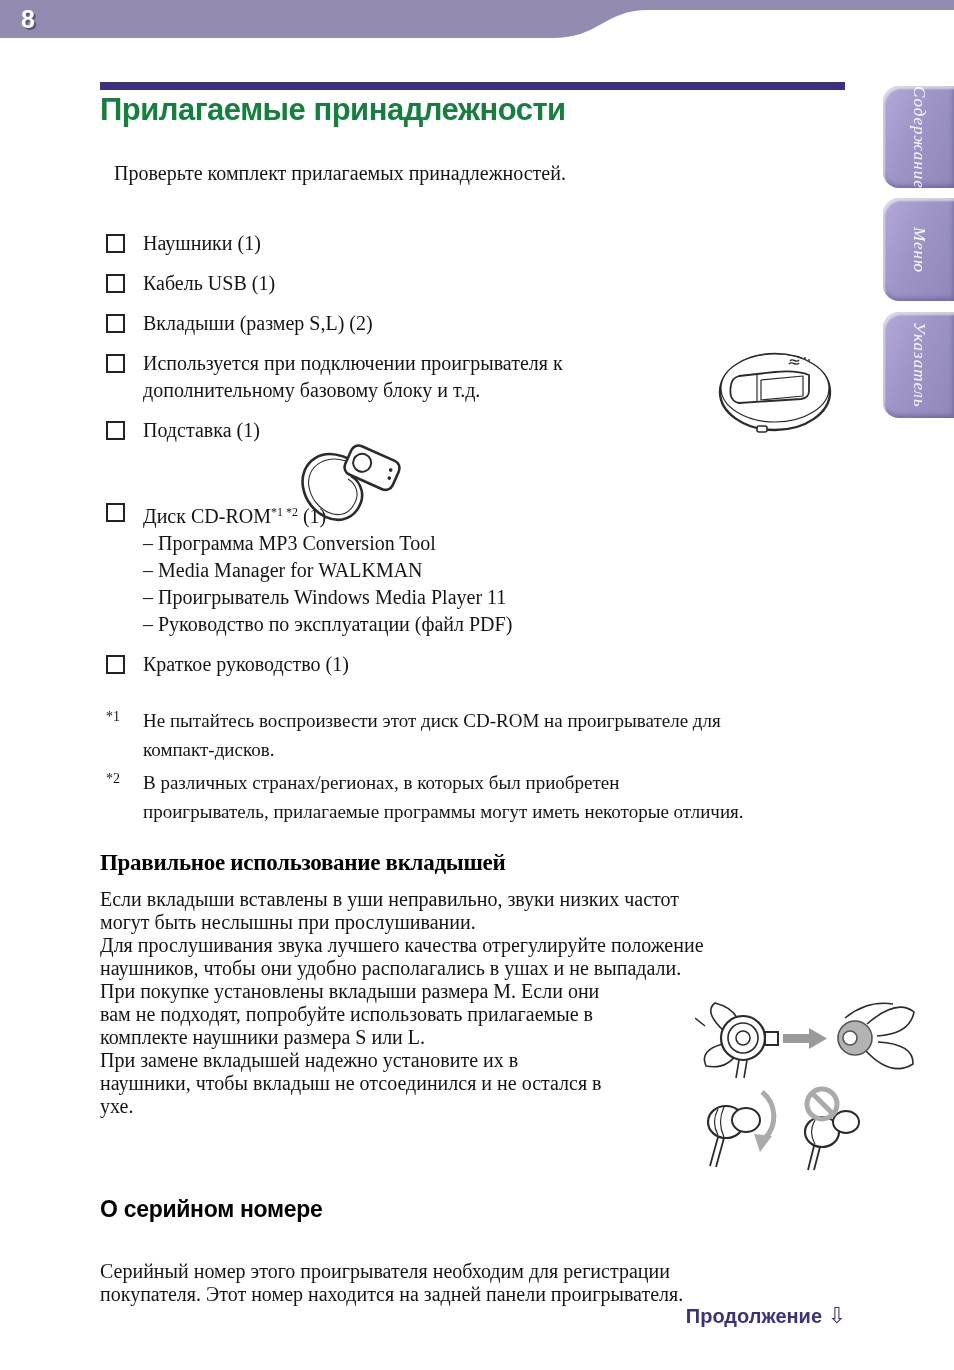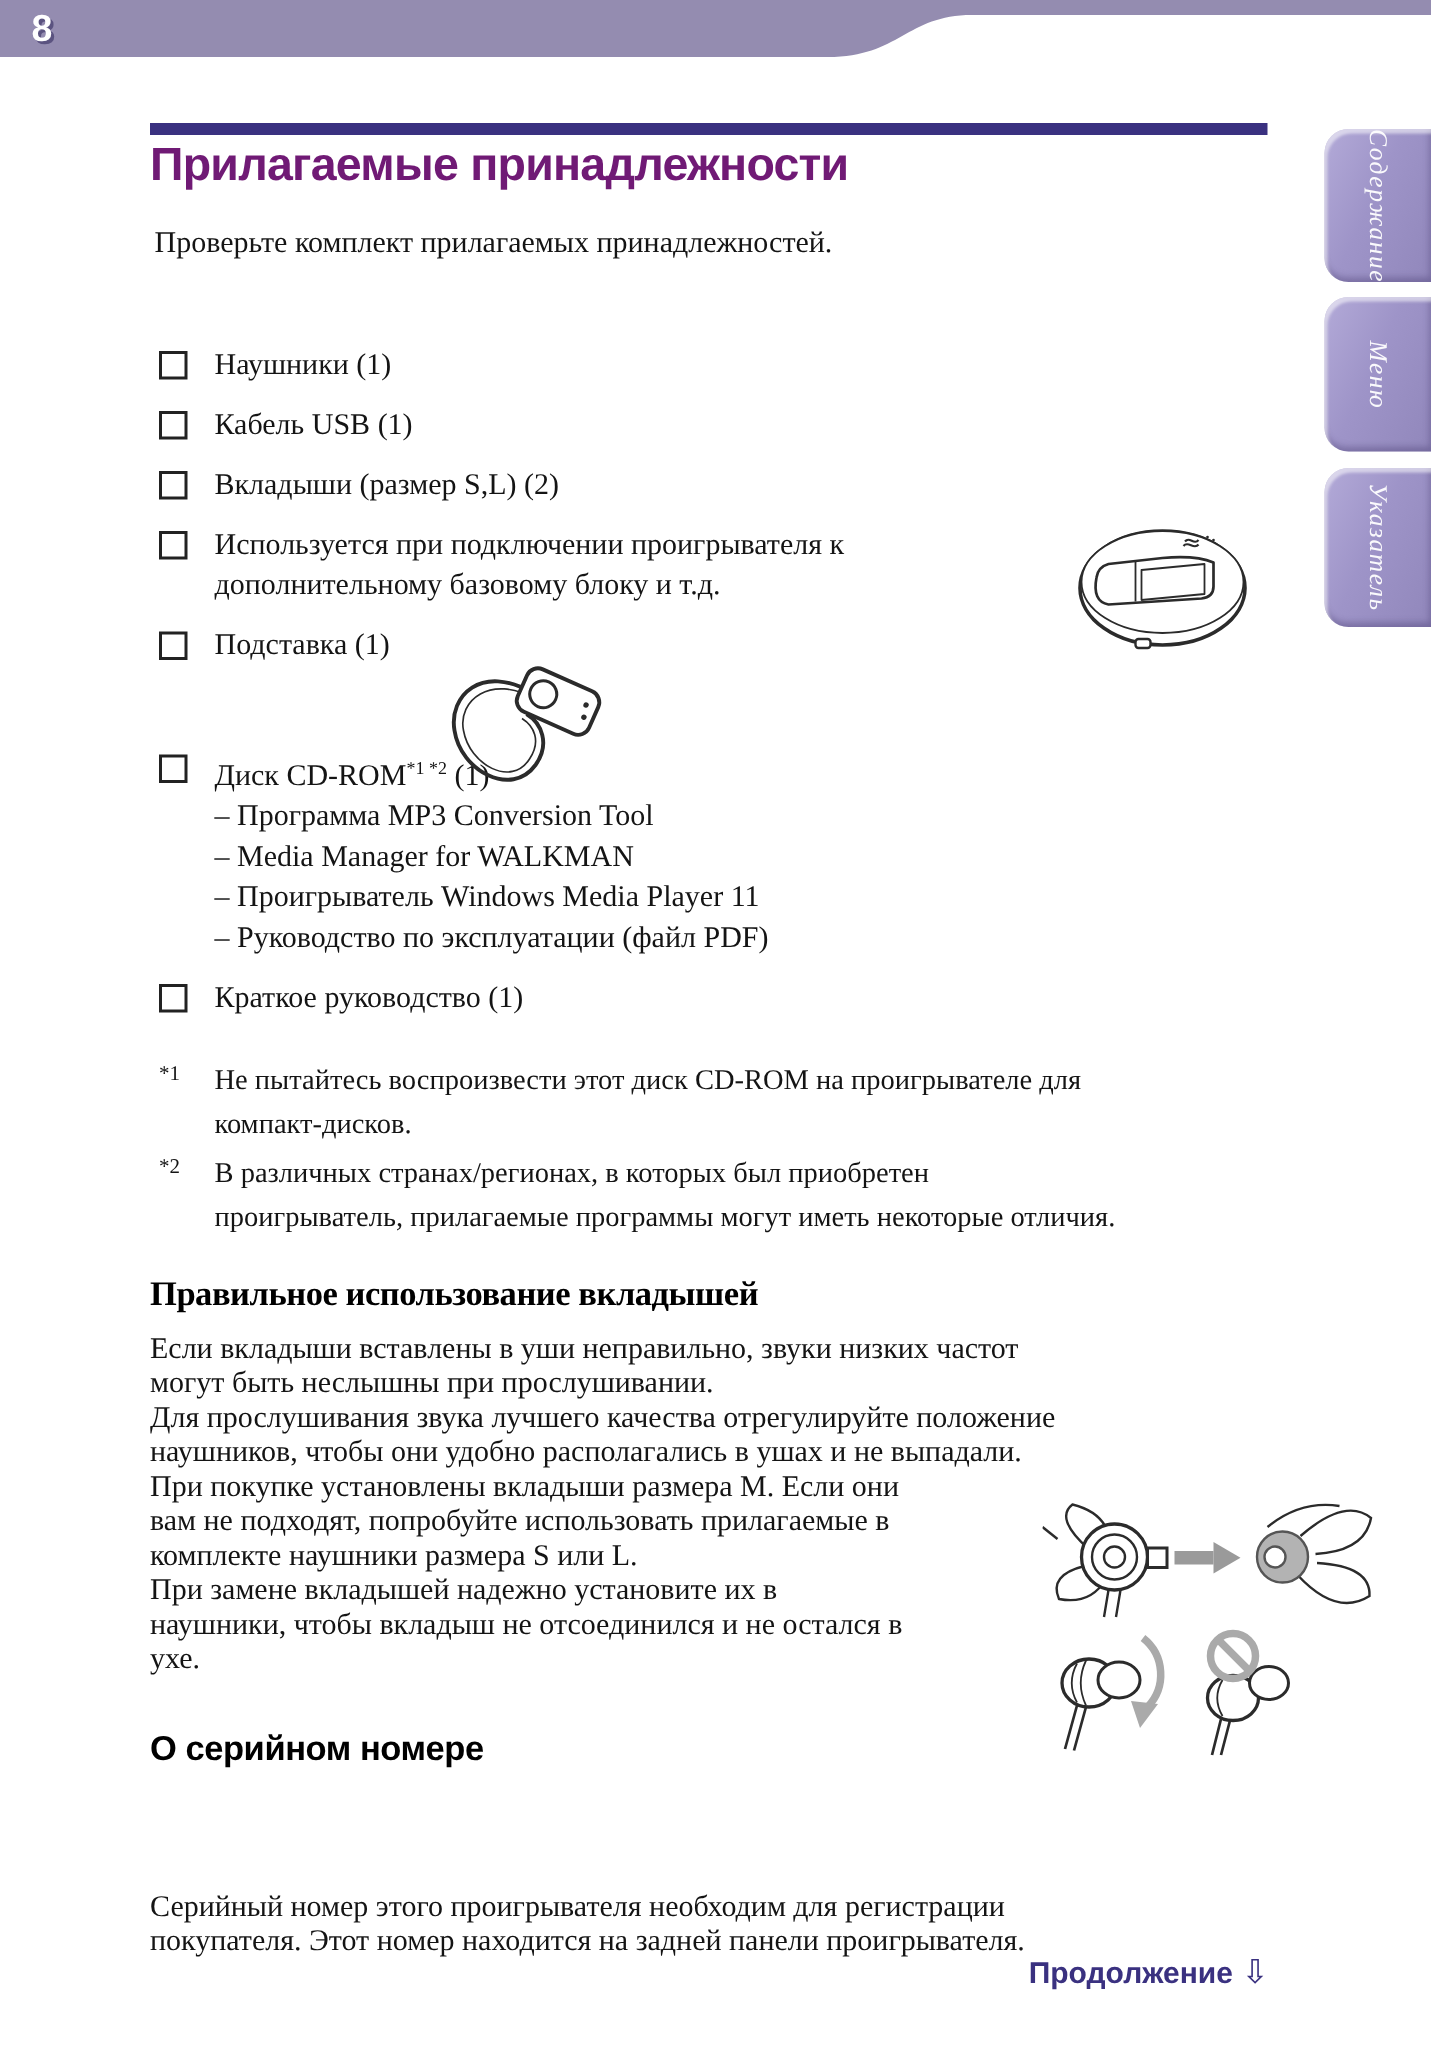--- a/index.html
+++ b/index.html
@@ -28,23 +28,23 @@
   .tab-label{
     writing-mode:vertical-rl; font-family:"Liberation Serif", serif;
     font-style:italic; font-size:17px; color:#ffffff; letter-spacing:1px; opacity:.95;
   }
   
   .content{position:absolute; left:100px; top:0; width:748px;}
   .title-rule{position:absolute; top:82px; left:0; width:745px; height:8px; background:#3a3180;}
   .doc-title{
     position:absolute; top:92px; left:0; margin:0;
     font-family:"Liberation Sans", sans-serif; font-weight:bold; font-size:31px;
-    letter-spacing:-.5px; color:#701a75;
-  }
-  .intro{position:absolute; top:148px; left:0; margin:3px; font-size:20px;}
+    letter-spacing:-.5px; color:#15803d;
+  }
+  .intro{position:absolute; top:148px; left:0; margin:14px; font-size:20px;}
   
   .checklist{position:absolute; top:230px; left:0; margin:0; padding:0; list-style:none; width:748px;}
   .checklist li{position:relative; padding-left:43px; font-size:20px; line-height:27px; margin-bottom:13px;}
   .checklist li.after-gap{margin-bottom:55px;}
   .cb{
     position:absolute; left:6px; top:4px; width:15px; height:15px;
     border:2px solid #222; background:#fff; display:inline-block;
   }
   .multiline{white-space:pre-line;}
   .sup{font-size:12px; vertical-align:7px;}
@@ -52,21 +52,21 @@
   .footnotes{position:absolute; top:706px; left:0; width:760px;}
   .footnote{position:relative; padding-left:43px; font-size:19px; line-height:29px; margin-bottom:4px;}
   .fn-marker{position:absolute; left:6px; top:-4px; font-size:14px;}
   
   .sec-heading{
     position:absolute; left:0; margin:0;
     font-family:"Liberation Sans", sans-serif; font-weight:bold; font-size:23px;
     letter-spacing:-.3px; color:#000;
   }
   .sec1-heading{top:850px;font-family:Liberation Serif, serif;}
-  .sec2-heading{top:1152px;}
+  .sec2-heading{top:1196px;}
   .sec-body{position:absolute; left:0; margin:0; font-size:20px; line-height:23px; white-space:pre-line;}
   .sec1-body{top:888px;}
   .sec2-body{top:1260px;}
   
   .continue{
     position:absolute; top:1303px; right:2px;
     font-family:"Liberation Sans", sans-serif; font-weight:bold; font-size:20px;
     color:#3a3180; cursor:pointer;
   }
   .continue .arrow{font-weight:normal; font-size:22px; font-family:"DejaVu Sans", sans-serif;}

